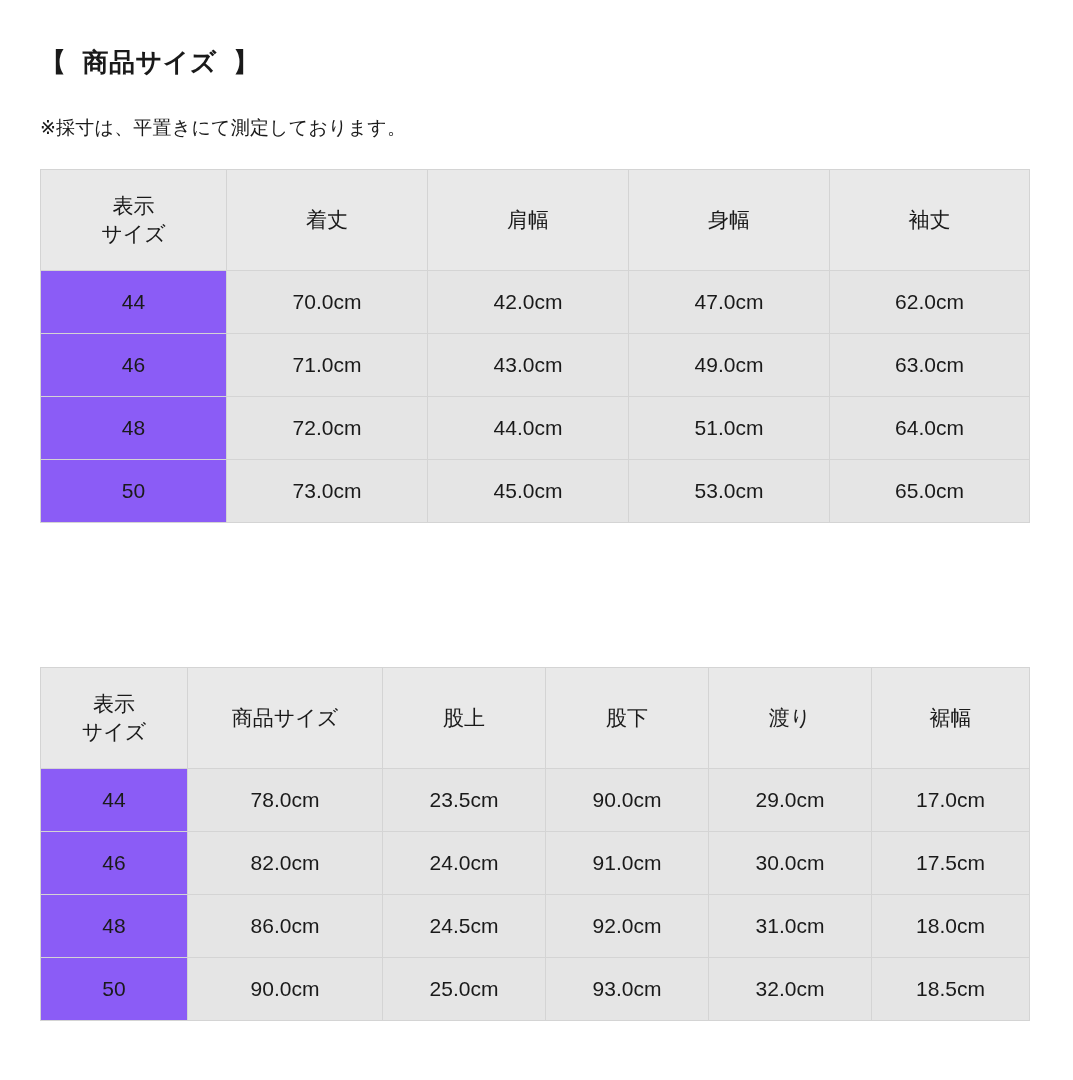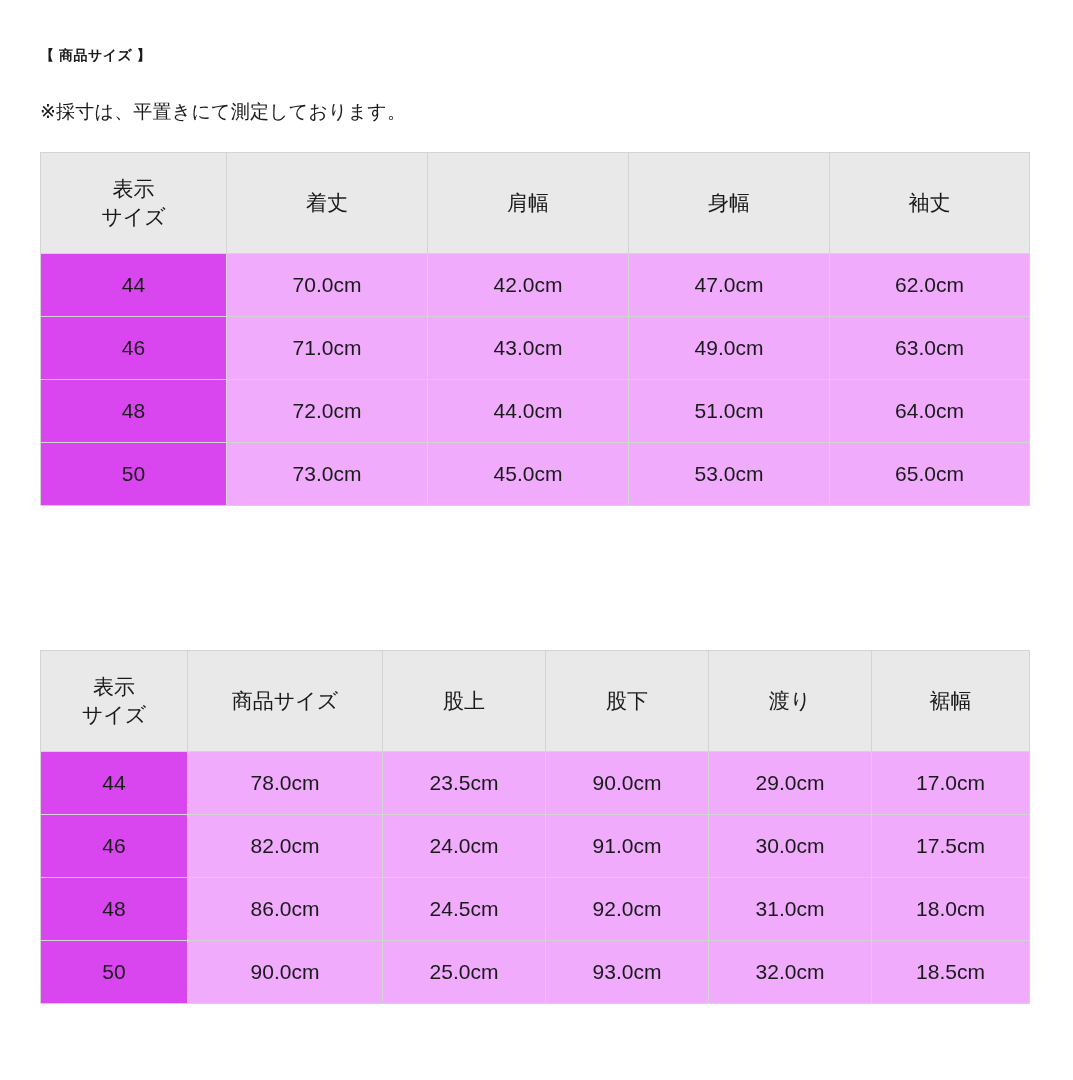--- a/index.html
+++ b/index.html
@@ -15,25 +15,26 @@
     overflow: hidden;
   }
   .page {
     position: relative;
     width: 1073px;
     height: 1080px;
     box-sizing: border-box;
     padding: 40px 40px 0 40px;
   }
   .section-title {
-    font-size: 14px;
+    font-size: 26px;
     font-weight: bold;
     letter-spacing: 0.5px;
     margin: 6px 0 0 0;
     line-height: 1.4;
+    font-family: Liberation Mono, monospace;
   }
   .note {
     font-size: 19px;
     font-weight: normal;
     margin: 32px 0 0 0;
     line-height: 1.5;
     letter-spacing: 0.2px;
   }
   table.size-table {
     border-collapse: collapse;
@@ -54,27 +55,27 @@
     background: #e9e9e9;
     font-size: 21px;
     line-height: 1.35;
     height: 92px;
     padding: 4px 2px;
   }
   table.size-table thead th .hdr-line {
     display: block;
   }
   table.size-table tbody td {
-    background: #f0abfc;
+    background: #e5e5e5;
     font-size: 21px;
     height: 58px;
     padding: 2px;
   }
   table.size-table tbody td.size-col {
-    background: #d946ef;
+    background: #8b5cf6;
     margin-left: 10px;
   }
   
   .tbl-tops col.c0 { width: 186px; }
   .tbl-tops col.c1 { width: 201px; }
   .tbl-tops col.c2 { width: 201px; }
   .tbl-tops col.c3 { width: 201px; }
   .tbl-tops col.c4 { width: 200px; }
   
   .tbl-pants col.c0 { width: 147px; }

